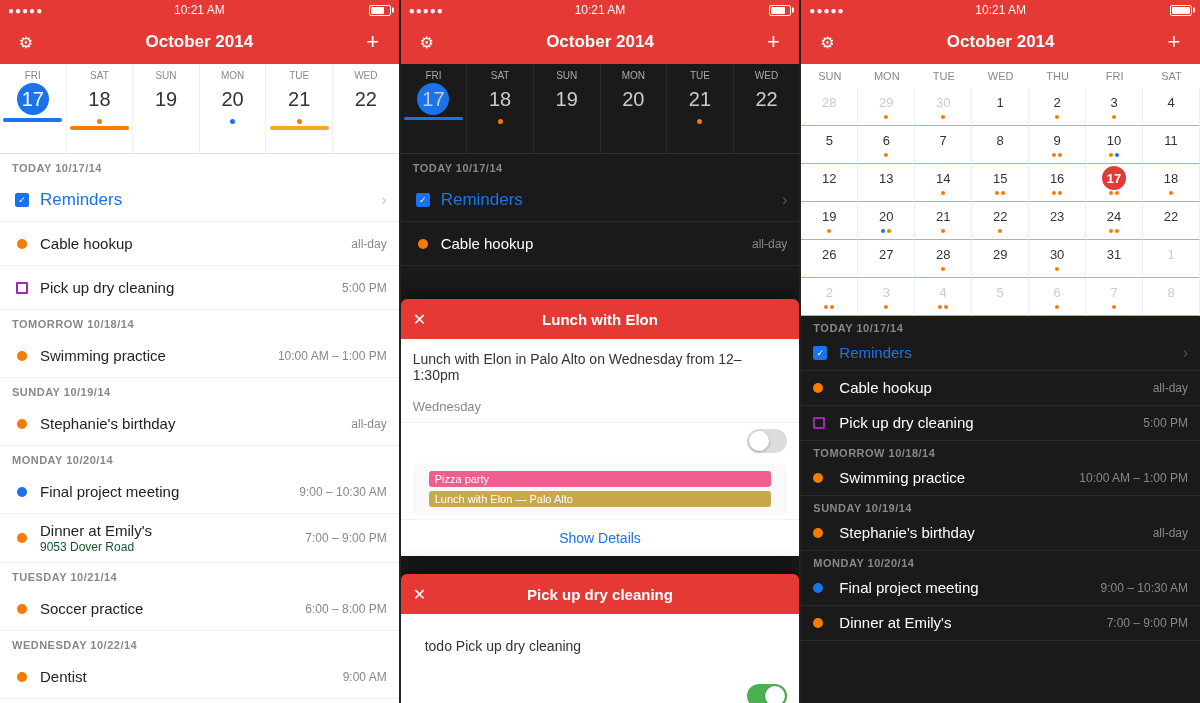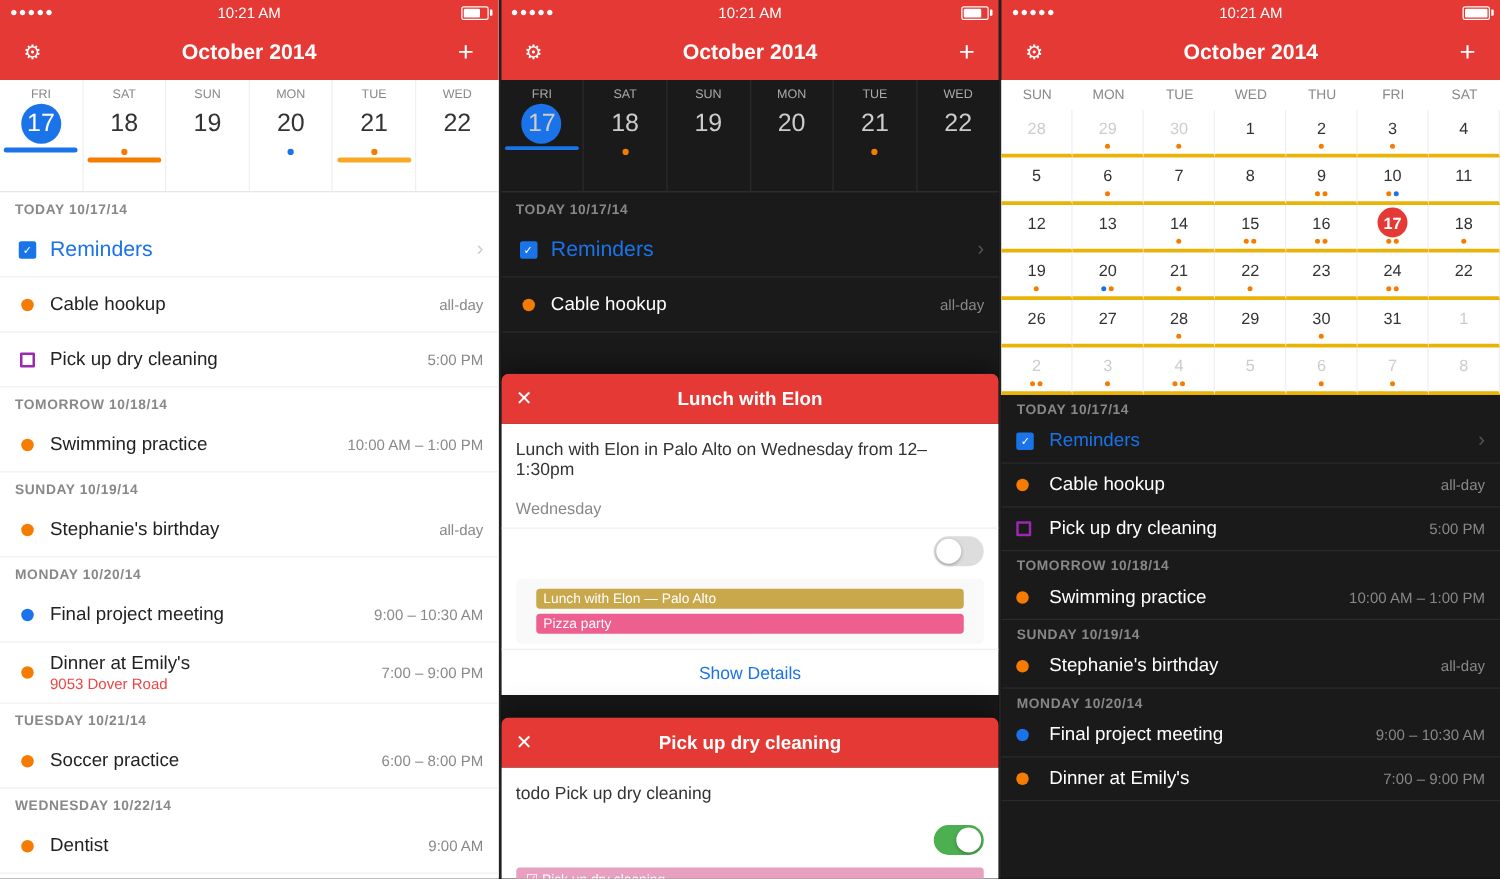--- a/index.html
+++ b/index.html
@@ -133,21 +133,21 @@
       min-height: 44px;
     }
     .event-dot-col { width: 20px; flex-shrink: 0; display: flex; align-items: center; justify-content: center; }
     .event-dot { width: 10px; height: 10px; border-radius: 50%; }
     .event-check { width: 14px; height: 14px; border: 2px solid #1a73e8; border-radius: 2px; display: flex; align-items: center; justify-content: center; }
     .event-check.checked { background: #1a73e8; }
     .event-check.checked::after { content: '✓'; color: #fff; font-size: 9px; }
     .event-square { width: 12px; height: 12px; border: 2px solid #9c27b0; border-radius: 1px; }
     .event-info { flex: 1; margin-left: 8px; }
     .event-title { font-size: 15px; color: #222; }
-    .event-subtitle { font-size: 12px; color: #ef4444; }
+    .event-subtitle { font-size: 12px; color: #14532d; }
     .event-time { font-size: 12px; color: #888; text-align: right; white-space: nowrap; }
     .reminders-row { display: flex; align-items: center; padding: 10px 12px; border-bottom: 1px solid #f0f0f0; }
     .reminders-label { flex: 1; font-size: 17px; color: #1a73e8; margin-left: 8px; }
     .chevron { color: #ccc; font-size: 16px; }
 
     
     .phone-2 .cal-strip { background: #1a1a1a; border-bottom: 1px solid #333; }
     .phone-2 .cal-day { border-right: 1px solid #2a2a2a; }
     .phone-2 .cal-day-name { color: #888; }
     .phone-2 .cal-day-num { color: #ccc; }
@@ -189,21 +189,21 @@
     .toggle.off { background: #ddd; }
     .toggle-knob { position: absolute; width: 20px; height: 20px; background: #fff; border-radius: 50%; top: 2px; left: 2px; box-shadow: 0 1px 3px rgba(0,0,0,0.3); transition: left 0.2s; }
     .toggle.on .toggle-knob { left: 18px; }
     .cal-mini-event { background: #f9a825; border-radius: 3px; margin: 4px 12px; padding: 2px 6px; font-size: 11px; color: #fff; }
     .cal-mini-event.gold { background: #c8a84b; }
     .cal-mini-event.pink { background: #e91e63; opacity: 0.7; }
     .show-details-btn { display: block; text-align: center; padding: 10px; color: #1a73e8; font-size: 14px; border-top: 1px solid #f0f0f0; }
 
     
     .drycleaning-card { top: 260px; }
-    .drycleaning-body { padding: 12px; font-size: 14px; color: #333; }
+    .drycleaning-body { padding: 24px; font-size: 14px; color: #333; }
     .drycleaning-toggle { padding: 6px 12px; display: flex; align-items: center; justify-content: space-between; }
     .todo-bar { background: #e8a0c0; border-radius: 3px; margin: 4px 12px; padding: 3px 8px; font-size: 11px; color: #fff; }
 
     
     .month-grid-container {
       background: #fff;
       flex-shrink: 0;
     }
     .month-dow-row {
       display: grid;
@@ -222,21 +222,21 @@
       display: grid;
       grid-template-columns: repeat(7, 1fr);
       background: #fff;
     }
     .month-cell {
       display: flex;
       flex-direction: column;
       align-items: center;
       padding: 2px 0;
       border-right: 1px solid #f0f0f0;
-      border-bottom: 3px solid #eab308;
+      border-bottom: 1px solid #eab308;
       min-height: 38px;
     }
     .month-num {
       width: 24px; height: 24px;
       display: flex; align-items: center; justify-content: center;
       border-radius: 50%;
       font-size: 13px;
       color: #333;
     }
     .month-num.today { background: #e53935; color: #fff; font-weight: 600; }
@@ -480,22 +480,22 @@
           <div class="lunch-date-label">Wednesday</div>
         </div>
         <div class="lunch-toggle-row">
           <span style="font-size:12px;color:#888;"></span>
           <div class="toggle off">
               <div class="toggle-knob"></div>
             </div>
         </div>
 
         <div style="margin:4px 12px;background:#f9f9f9;border-radius:4px;padding:4px;overflow:hidden;">
+          <div class="cal-mini-event pink">Pizza party</div>
           <div class="cal-mini-event gold">Lunch with Elon — Palo Alto</div>
-          <div class="cal-mini-event pink">Pizza party</div>
         </div>
         <div class="show-details-btn">Show Details</div>
       </div>
     </div>
 
     <div class="overlay-card drycleaning-card" style="z-index:20; top:420px;">
       <div class="card-header-bar red">
         <span class="card-close">✕</span>
         <span class="card-title">Pick up dry cleaning</span>
       </div>

